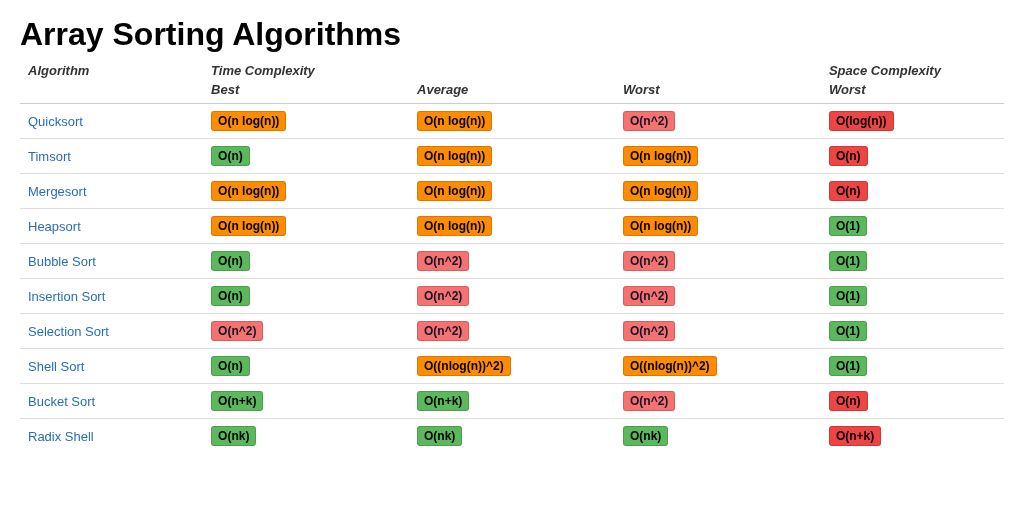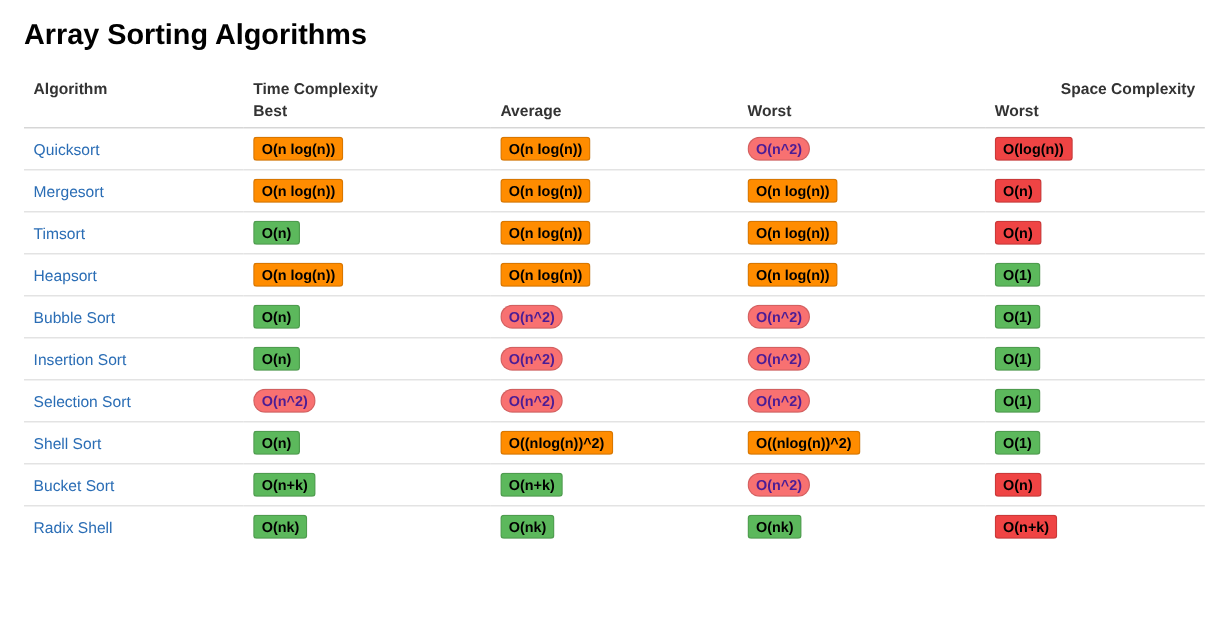--- a/index.html
+++ b/index.html
@@ -4,36 +4,37 @@
   <style>
     * { box-sizing: border-box; margin: 0; padding: 0; }
     body {
       font-family: Arial, Helvetica, sans-serif;
       font-size: 13px;
       background: #fff;
       color: #333;
       padding: 16px 20px;
     }
     h1 {
-      font-size: 24px;
+      font-size: 32px;
       font-weight: bold;
-      margin-bottom: 16px;
+      margin-bottom: 4px;
       color: #000;
     }
     table {
       width: 100%;
       border-collapse: collapse;
     }
     thead tr th {
       text-align: left;
       padding: 6px 8px;
       font-weight: bold;
       font-size: 13px;
       color: #333;
       border-bottom: 1px solid #ccc;
+      font-style: italic;
     }
     tbody tr {
       border-bottom: 1px solid #ddd;
       margin-left: 42px;
     }
     tbody tr:last-child {
       border-bottom: none;
     }
     tbody td {
       padding: 7px 8px;
@@ -49,22 +50,22 @@
       padding: 2px 6px;
       border-radius: 3px;
       font-size: 12px;
       font-weight: bold;
       border: 1px solid rgba(0,0,0,0.15);
       white-space: nowrap;
     }
     .yellow { background-color: #ef4444; color: #000; }
     .orange { background-color: #ff8c00; color: #000; }
     .green  { background-color: #5cb85c; color: #000; }
-    .red    { background-color: #f87171; color: #4c1d95; border-radius: 10px; }
-    th.space-header { text-align: right; }
+    .red    { background-color: #f87171; color: #0f172a; }
+    th.space-header { text-align: left; }
     .header-row th { padding-bottom: 2px; border-bottom: none; }
     .subheader-row th { padding-top: 2px; }
   </style>
 </head>
 <body>
 
 <h1>Array Sorting Algorithms</h1>
 
 <table>
   <thead>
@@ -83,29 +84,29 @@
   </thead>
   <tbody id="algo-tbody">
   <tr>
         <td><span class="algo-name">Quicksort</span></td>
         <td><span class="badge orange">O(n log(n))</span></td>
         <td><span class="badge orange">O(n log(n))</span></td>
         <td><span class="badge red">O(n^2)</span></td>
         <td><span class="badge yellow">O(log(n))</span></td>
       </tr>
       <tr>
-        <td><span class="algo-name">Mergesort</span></td>
-        <td><span class="badge orange">O(n log(n))</span></td>
+        <td><span class="algo-name">Timsort</span></td>
+        <td><span class="badge green">O(n)</span></td>
         <td><span class="badge orange">O(n log(n))</span></td>
         <td><span class="badge orange">O(n log(n))</span></td>
         <td><span class="badge yellow">O(n)</span></td>
       </tr>
       <tr>
-        <td><span class="algo-name">Timsort</span></td>
-        <td><span class="badge green">O(n)</span></td>
+        <td><span class="algo-name">Mergesort</span></td>
+        <td><span class="badge orange">O(n log(n))</span></td>
         <td><span class="badge orange">O(n log(n))</span></td>
         <td><span class="badge orange">O(n log(n))</span></td>
         <td><span class="badge yellow">O(n)</span></td>
       </tr>
       <tr>
         <td><span class="algo-name">Heapsort</span></td>
         <td><span class="badge orange">O(n log(n))</span></td>
         <td><span class="badge orange">O(n log(n))</span></td>
         <td><span class="badge orange">O(n log(n))</span></td>
         <td><span class="badge green">O(1)</span></td>

